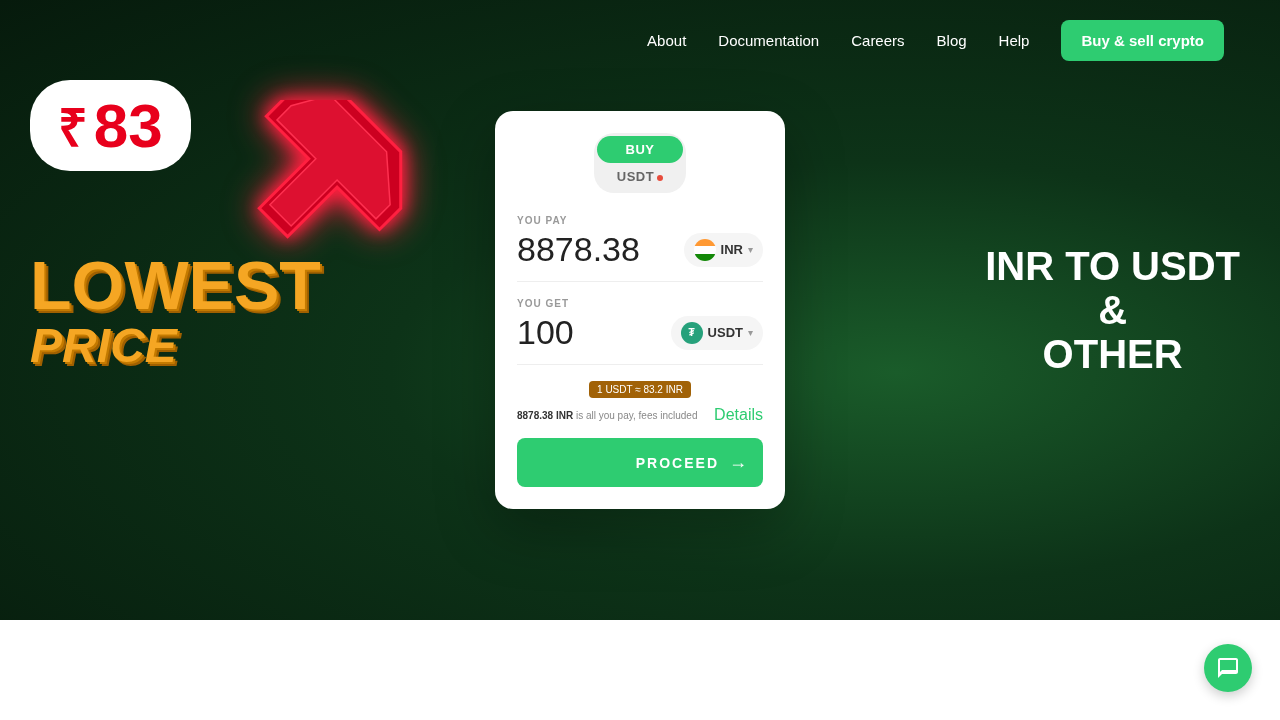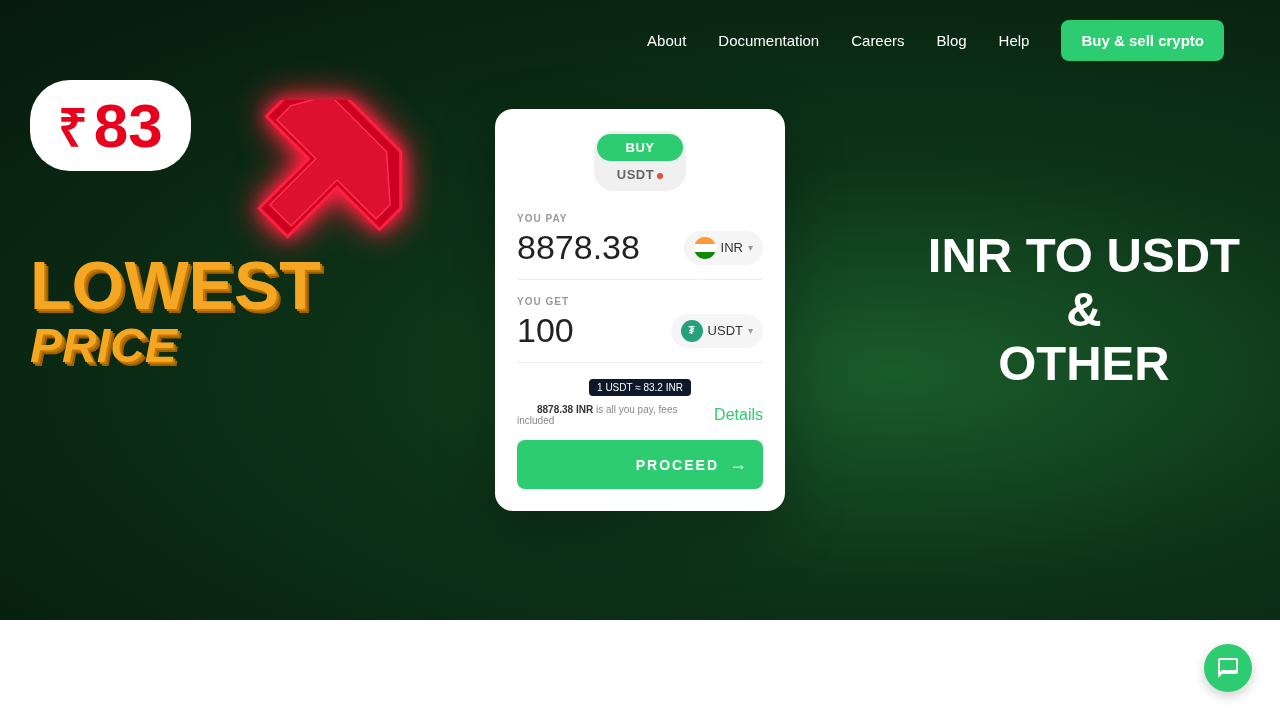--- a/index.html
+++ b/index.html
@@ -191,21 +191,21 @@
       display: flex;
       align-items: center;
       gap: 5px;
       background: #f5f5f5;
       border-radius: 20px;
       padding: 6px 10px;
       cursor: pointer;
     }
     .currency-label {
       font-size: 13px;
-      font-weight: 400;
+      font-weight: 700;
       color: #333;
     }
     .chevron-icon {
       font-size: 10px;
       color: #999;
     }
 
     .usdt-circle {
       width: 22px;
       height: 22px;
@@ -213,21 +213,21 @@
       background: #26a17b;
       display: flex;
       align-items: center;
       justify-content: center;
       color: #fff;
       font-size: 10px;
       font-weight: 700;
     }
 
     .rate-badge {
-      background: #0f172a;
+      background: #a16207;
       color: #fff;
       font-size: 10px;
       padding: 3px 8px;
       border-radius: 4px;
       text-align: center;
       margin: 6px auto;
       display: block;
       width: fit-content;
     }
 
@@ -238,21 +238,20 @@
       margin-top: 8px;
       margin-bottom: 14px;
     }
     .fee-text {
       font-size: 10px;
       color: #888;
     }
     .fee-text .amount {
       font-weight: 700;
       color: #333;
-      margin-left: 20px;
     }
     .details-link {
       font-size: 16px;
       color: #2ecc71;
       cursor: pointer;
       text-align: right;
     }
 
     .proceed-btn {
       width: 100%;
@@ -276,21 +275,21 @@
 
     
     .right-text {
       position: absolute;
       right: 40px;
       top: 50%;
       transform: translateY(-50%);
       text-align: center;
     }
     .right-title {
-      font-size: 49px;
+      font-size: 40px;
       font-weight: 900;
       color: #fff;
       line-height: 1.1;
     }
 
     
     .bottom-section {
       width: 1280px;
       height: 100px;
       background: #fff;

